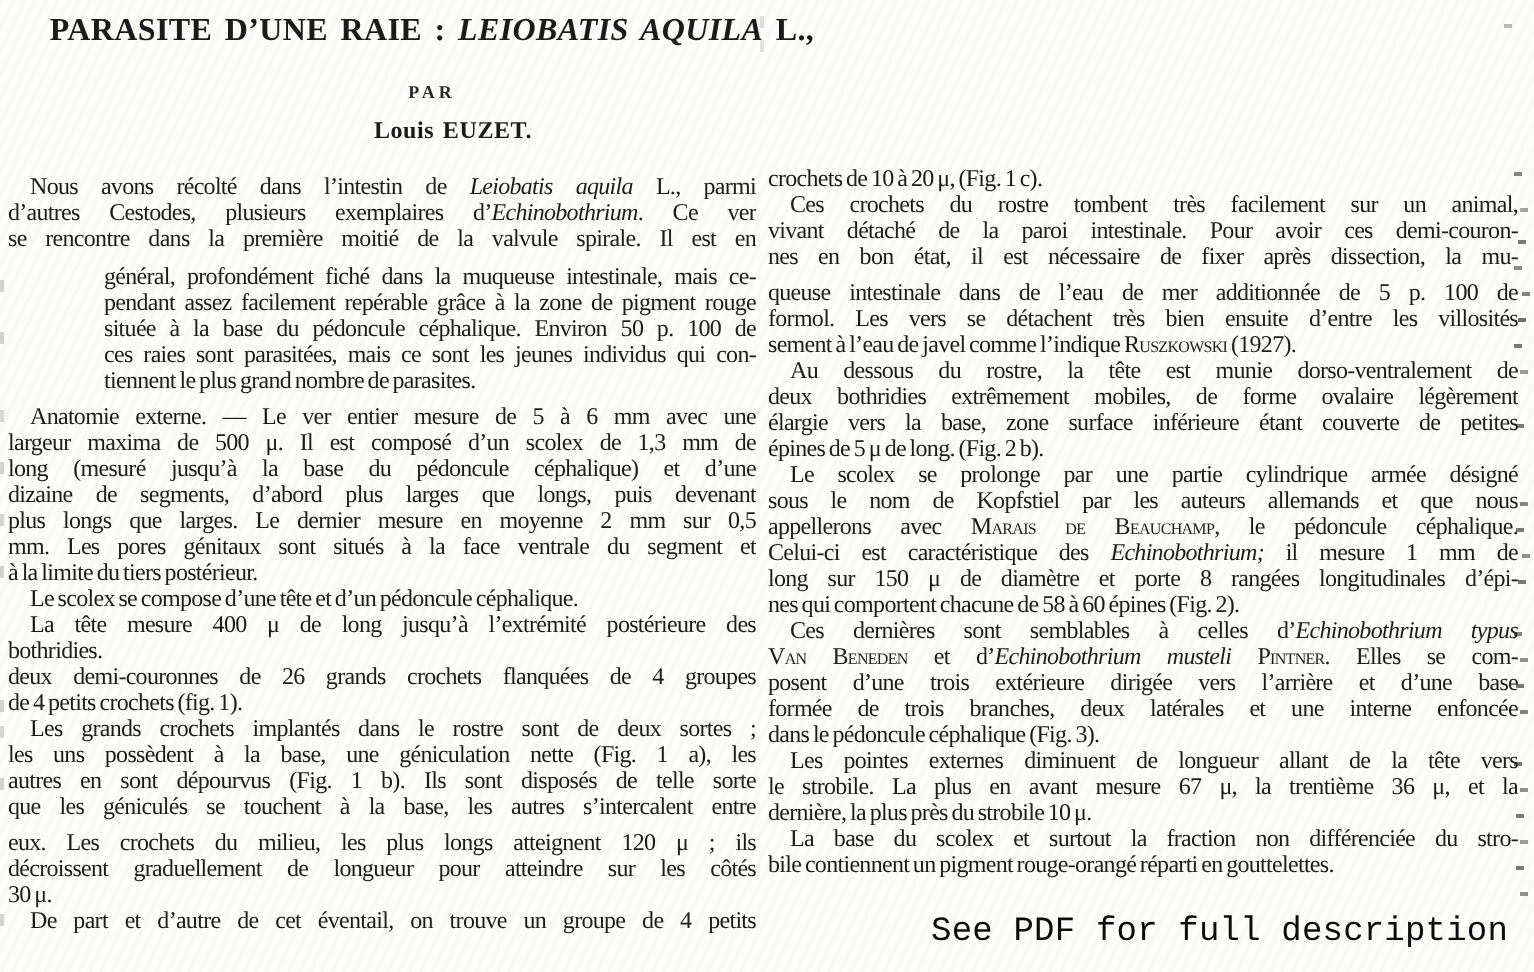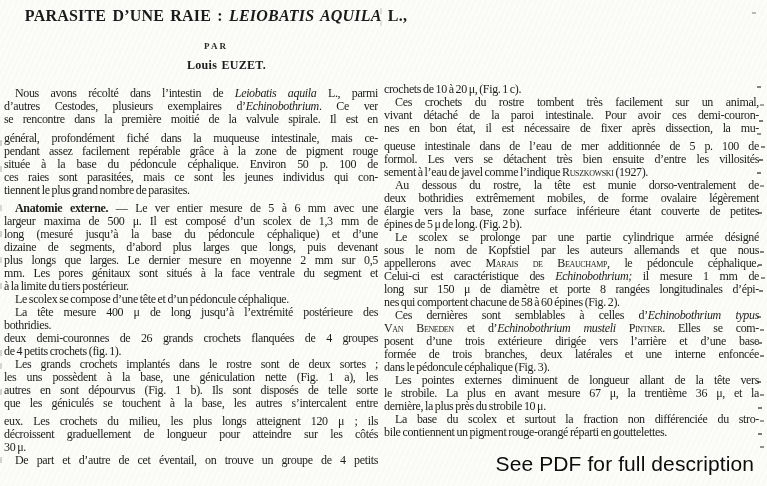--- a/index.html
+++ b/index.html
@@ -22,25 +22,25 @@
   
   .col { position:absolute; font-size:12px; letter-spacing:-0.35px; word-spacing:-0.8px; color:#1c1c1c; }
   .colL { top:87px; left:4px;  width:374px; }
   .colR { top:83px; left:384px; width:375px; }
   .ln { height:13px; line-height:13px; text-align:justify; overflow:hidden; }
   .ln::after { content:""; display:inline-block; width:100%; height:0; vertical-align:top; }
   .ln.pl { text-align:left; }
   .ln.pl::after { content:none; }
   .ind { text-indent:11px; }
   .sc { font-variant:small-caps; }
-  b { font-weight:bold; }
+  b { font-weight:normal; }
   i { font-style:italic; }
   
   .footer-note { position:absolute; right:13px; bottom:10px;
-    font-family:Liberation Sans, sans-serif; font-size:21px; color:#0c0c0c; letter-spacing:0.1px; }
+    font-family:Liberation Mono, monospace; font-size:17px; color:#0c0c0c; letter-spacing:0.1px; }
   
   .mark { position:absolute; top:0; left:0; width:4px; height:2px; background:transparent; pointer-events:none;
     box-shadow:
       757px 86px rgba(35,35,35,.55), 760px 104px rgba(35,35,35,.4),
       759px 120px rgba(35,35,35,.6), 757px 133px rgba(35,35,35,.5),
       761px 146px rgba(35,35,35,.55), 759px 159px rgba(35,35,35,.65),
       757px 172px rgba(35,35,35,.6), 760px 185px rgba(35,35,35,.45),
       758px 212px rgba(35,35,35,.6), 760px 251px rgba(35,35,35,.55),
       758px 264px rgba(35,35,35,.6), 761px 277px rgba(35,35,35,.5),
       759px 290px rgba(35,35,35,.6), 757px 316px rgba(35,35,35,.55),
@@ -69,21 +69,21 @@
     <div class="by">PAR</div>
     <div class="au">Louis EUZET.</div>
   </header>
 
   <div class="col colL">
       <div>
         <div class="ln ind">Nous avons récolté dans l’intestin de <i>Leiobatis aquila</i> L., parmi</div>
         <div class="ln">d’autres Cestodes, plusieurs exemplaires d’<i>Echinobothrium</i>. Ce ver</div>
         <div class="ln">se rencontre dans la première moitié de la valvule spirale. Il est en</div>
       </div>
-      <div style="margin-top: 6px;">
+      <div style="margin-top: 6px; margin-left: 48px;">
         <div class="ln">général, profondément fiché dans la muqueuse intestinale, mais ce-</div>
         <div class="ln">pendant assez facilement repérable grâce à la zone de pigment rouge</div>
         <div class="ln">située à la base du pédoncule céphalique. Environ 50 p. 100 de</div>
         <div class="ln">ces raies sont parasitées, mais ce sont les jeunes individus qui con-</div>
         <div class="ln pl">tiennent le plus grand nombre de parasites.</div>
       </div>
       <div style="margin-top: 5px;">
         <div class="ln ind"><b>Anatomie externe.</b> — Le ver entier mesure de 5 à 6 mm avec une</div>
         <div class="ln">largeur maxima de 500 μ. Il est composé d’un scolex de 1,3 mm de</div>
         <div class="ln">long (mesuré jusqu’à la base du pédoncule céphalique) et d’une</div>

